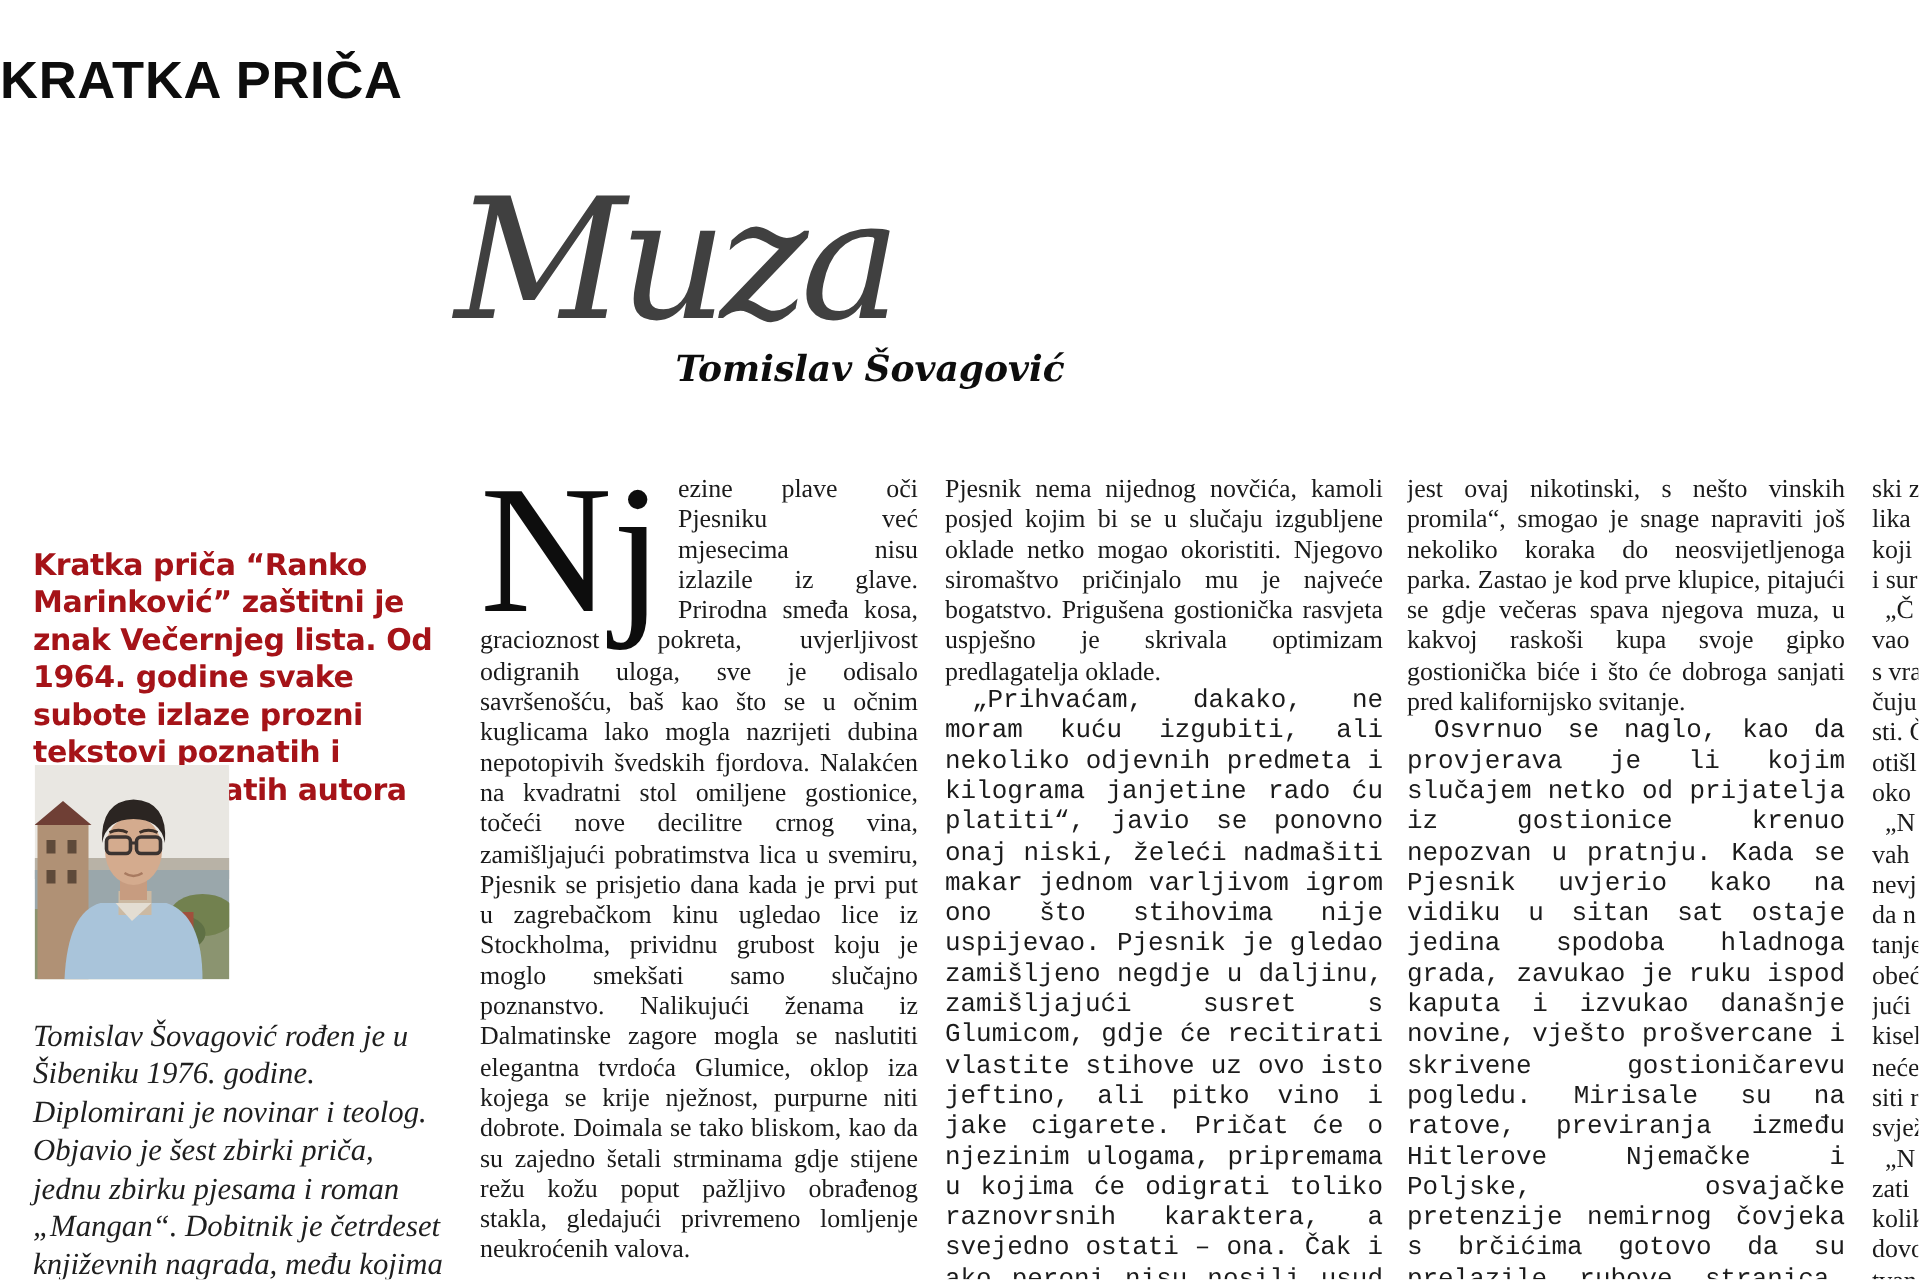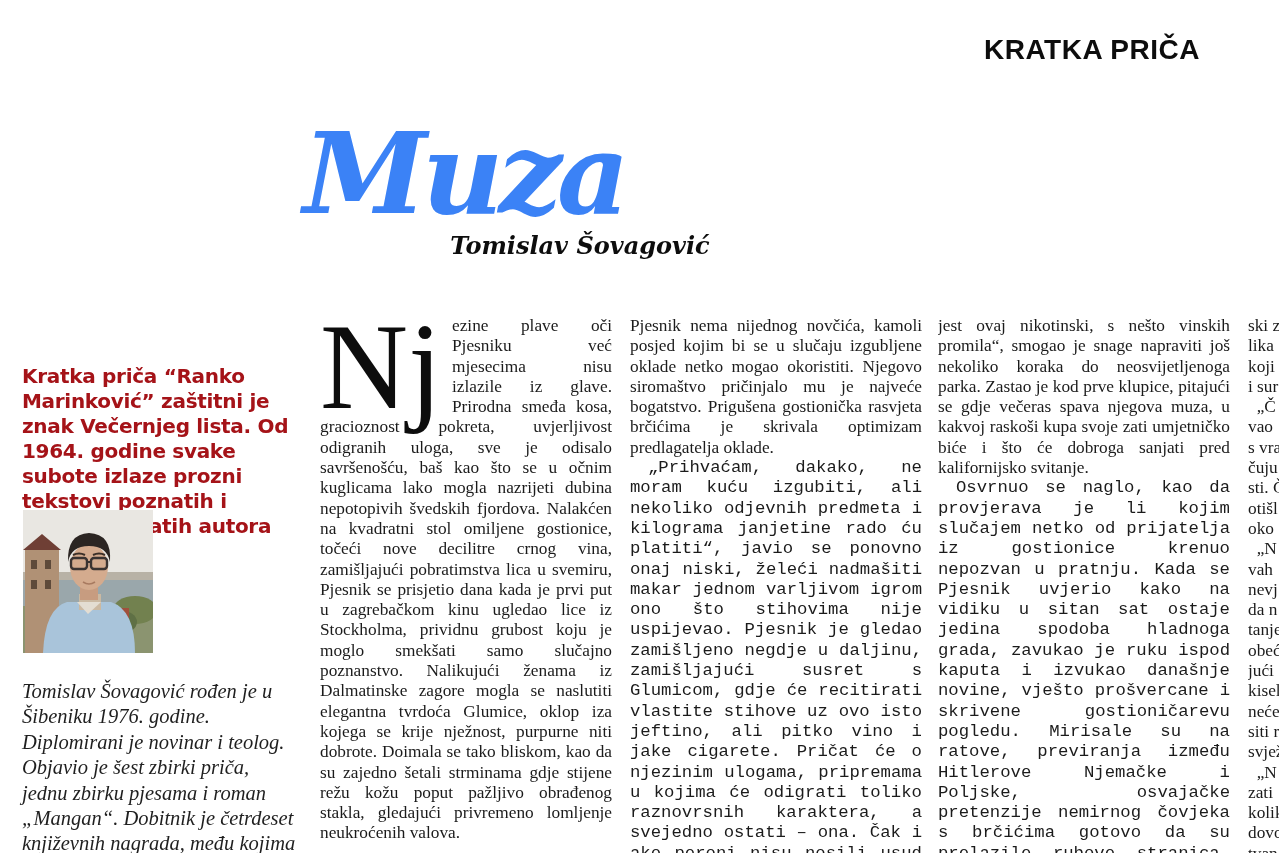--- a/index.html
+++ b/index.html
@@ -1,23 +1,23 @@
 <!DOCTYPE html>
 <html lang="hr"><head>
 <meta charset="utf-8">
 <style>
   html,body{margin:0;padding:0;background:#ffffff;}
   .page{position:relative;width:1279px;height:853px;background:#fff;overflow:hidden;
         font-family:"Liberation Serif",serif;color:#1b1b1b;}
-  .kicker{position:absolute;left:0;top:34px;width:1200px;text-align:right;
-          font-family:"Liberation Sans",sans-serif;font-weight:800;font-size:28px;
+  .kicker{position:absolute;left:0;top:34px;width:1200px;text-align:left;
+          font-family:"Liberation Sans",sans-serif;font-weight:800;font-size:35px;
           letter-spacing:.5px;color:#0d0d0d;}
   .title{position:absolute;left:303px;top:118px;
-         font-family:"DejaVu Serif",serif;font-style:italic;font-weight:700;
-         font-size:112px;letter-spacing:-5px;color:#3b82f6;line-height:1;}
+         font-family:"DejaVu Serif",serif;font-style:italic;font-weight:400;
+         font-size:112px;letter-spacing:-5px;color:#404040;line-height:1;}
   .author{position:absolute;left:320px;top:231px;width:520px;text-align:center;
           font-family:"DejaVu Serif",serif;font-style:italic;font-weight:700;
           font-size:24px;color:#0d0d0d;}
   .lead{position:absolute;left:22px;top:318px;width:268px;
         font-family:"DejaVu Sans","Liberation Sans",sans-serif;font-weight:700;
         font-size:20px;line-height:25px;letter-spacing:-.3px;color:#a51318;margin-top:46px;}
   .photo{position:absolute;left:23px;top:510px;width:130px;height:143px;overflow:hidden;}
   .bio{position:absolute;left:22px;top:679px;width:274px;
        font-family:"Liberation Serif",serif;font-style:italic;
        font-size:20.5px;line-height:25.4px;color:#1f1f1f;}
@@ -74,26 +74,26 @@
     </svg>
   </div>
 
   <div class="bio">Tomislav Šovagović rođen je u Šibeniku 1976. godine. Diplomirani je novinar i teolog. Objavio je šest zbirki priča, jednu zbirku pjesama i roman „Mangan“. Dobitnik je četrdeset književnih nagrada, među kojima „Josip i Ivan Kozarac“ za knjigu</div>
 
   <div class="col col1">
     <p><span class="dropcap">Nj</span><span>ezine plave oči Pjesniku već mjesecima nisu izlazile iz glave. Prirodna smeđa kosa, gracioznost pokreta, uvjerljivost odigranih uloga, sve je odisalo savršenošću, baš kao što se u očnim kuglicama lako mogla nazrijeti dubina nepotopivih švedskih fjordova. Nalakćen na kvadratni stol omiljene gostionice, točeći nove decilitre crnog vina, zamišljajući pobratimstva lica u svemiru, Pjesnik se prisjetio dana kada je prvi put u zagrebačkom kinu ugledao lice iz Stockholma, prividnu grubost koju je moglo smekšati samo slučajno poznanstvo. Nalikujući ženama iz Dalmatinske zagore mogla se naslutiti elegantna tvrdoća Glumice, oklop iza kojega se krije nježnost, purpurne niti dobrote. Doimala se tako bliskom, kao da su zajedno šetali strminama gdje stijene režu kožu poput pažljivo obrađenog stakla, gledajući privremeno lomljenje neukroćenih valova.</span></p>
   </div>
 
   <div class="col col2">
-    <p>Pjesnik nema nijednog novčića, kamoli posjed kojim bi se u slučaju izgubljene oklade netko mogao okoristiti. Njegovo siromaštvo pričinjalo mu je najveće bogatstvo. Prigušena gostionička rasvjeta brčićima je skrivala optimizam predlagatelja oklade.</p>
+    <p>Pjesnik nema nijednog novčića, kamoli posjed kojim bi se u slučaju izgubljene oklade netko mogao okoristiti. Njegovo siromaštvo pričinjalo mu je najveće bogatstvo. Prigušena gostionička rasvjeta uspješno je skrivala optimizam predlagatelja oklade.</p>
     <p class="indent">„Prihvaćam, dakako, ne moram kuću izgubiti, ali nekoliko odjevnih predmeta i kilograma janjetine rado ću platiti“, javio se ponovno onaj niski, želeći nadmašiti makar jednom varljivom igrom ono što stihovima nije uspijevao. Pjesnik je gledao zamišljeno negdje u daljinu, zamišljajući susret s Glumicom, gdje će recitirati vlastite stihove uz ovo isto jeftino, ali pitko vino i jake cigarete. Pričat će o njezinim ulogama, pripremama u kojima će odigrati toliko raznovrsnih karaktera, a svejedno ostati – ona. Čak i ako peroni nisu nosili usud bacanja pod ubrzani vlak, nosila je pristojnu, sasvim dovoljnu dozu nesreće sa sobom. Vjerovao je kako može izmamiti</p>
   </div>
 
   <div class="col col3">
-    <p>jest ovaj nikotinski, s nešto vinskih promila“, smogao je snage napraviti još nekoliko koraka do neosvijetljenoga parka. Zastao je kod prve klupice, pitajući se gdje večeras spava njegova muza, u kakvoj raskoši kupa svoje zati umjetničko biće i što će dobroga sanjati pred kalifornijsko svitanje.</p>
+    <p>jest ovaj nikotinski, s nešto vinskih promila“, smogao je snage napraviti još nekoliko koraka do neosvijetljenoga parka. Zastao je kod prve klupice, pitajući se gdje večeras spava njegova muza, u kakvoj raskoši kupa svoje gipko gostionička biće i što će dobroga sanjati pred kalifornijsko svitanje.</p>
     <p class="indent">Osvrnuo se naglo, kao da provjerava je li kojim slučajem netko od prijatelja iz gostionice krenuo nepozvan u pratnju. Kada se Pjesnik uvjerio kako na vidiku u sitan sat ostaje jedina spodoba hladnoga grada, zavukao je ruku ispod kaputa i izvukao današnje novine, vješto prošvercane i skrivene gostioničarevu pogledu. Mirisale su na ratove, previranja između Hitlerove Njemačke i Poljske, osvajačke pretenzije nemirnog čovjeka s brčićima gotovo da su prelazile rubove stranica. Ražalostio se Pjesnik nad većinom uvrštenih vijesti, politika se raskrilila poput zle kobi nad Europom. Slinom je navlažio ohlađe-</p>
   </div>
 
   <div class="col col4">ski z
 lika
 koji
 i sur
  „Č
 vao
 s vra

